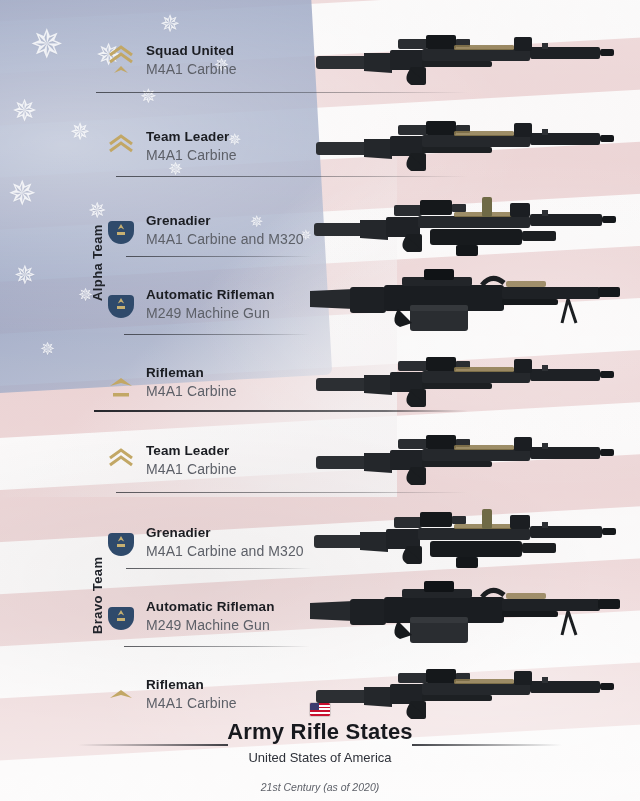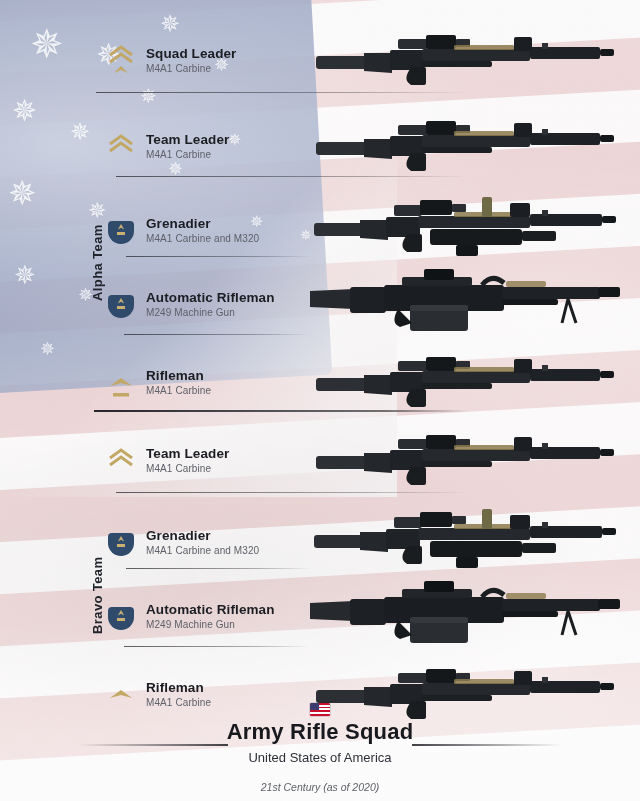--- a/index.html
+++ b/index.html
@@ -145,21 +145,21 @@
     padding-left: 2px;
   }
   .role {
     font-size: 13.5px;
     font-weight: bold;
     color: #1b1d22;
     line-height: 1.15;
     letter-spacing: 0.1px;
   }
   .weapon-name {
-    font-size: 10px;
+    font-size: 14px;
     color: #5d6068;
     margin-top: 2px;
     letter-spacing: 0.1px;
   }
   .weapon-art {
     flex: 1 1 auto;
     height: 74px;
     position: relative;
   }
 
@@ -275,21 +275,21 @@
       <div class="insignia">
         <svg width="30" height="36" viewBox="0 0 30 36">
           <g fill="none" stroke="#c2a765" stroke-width="3" stroke-linejoin="miter">
             <path d="M4 13 L15 5 L26 13"></path>
             <path d="M4 20 L15 12 L26 20"></path>
           </g>
           <path d="M8 31 L15 24 L22 31 L15 28 Z" fill="#c2a765"></path>
         </svg>
       </div>
       <div class="labels">
-        <div class="role">Squad Leader</div>
+        <div class="role">Squad United</div>
         <div class="weapon-name">M4A1 Carbine</div>
       </div>
       <div class="weapon-art">
         <svg class="wpn" width="320" height="74" viewBox="0 0 320 74">
           <g>
             <rect x="10" y="33" width="52" height="13" rx="3" fill="#2c2f33"></rect>
             <path d="M58 30 L86 30 L86 50 L58 48 Z" fill="#24272b"></path>
             <rect x="84" y="27" width="34" height="20" rx="2" fill="#1f2226"></rect>
             <rect x="92" y="16" width="30" height="10" rx="2" fill="#2a2d31"></rect>
             <rect x="120" y="12" width="30" height="14" rx="2" fill="#15181b"></rect>
@@ -600,20 +600,20 @@
         <div class="s" style="top:3.72px"></div>
           <div class="w" style="top:5.58px"></div>
         <div class="s" style="top:7.44px"></div>
           <div class="w" style="top:9.3px"></div>
         <div class="s" style="top:11.16px"></div>
         <div class="c"></div>
       </div>
       <div style="position:relative; display:block;">
         <div class="footer-rule" style="left:78px;"></div>
         <div class="footer-rule right" style="right:78px;"></div>
-        <div class="title">Army Rifle Squad</div>
+        <div class="title">Army Rifle States</div>
       </div>
       <div class="subtitle">United States of America</div>
       <div class="era">21st Century (as of 2020)</div>
     </div>
 
   </div>
 </div>
 
 </body></html>

